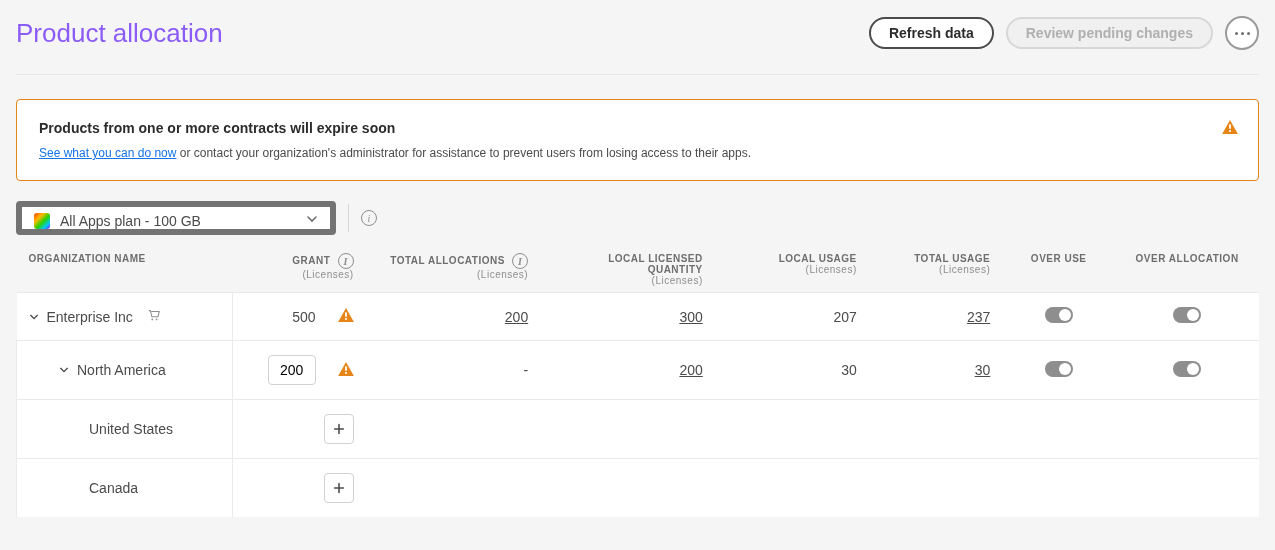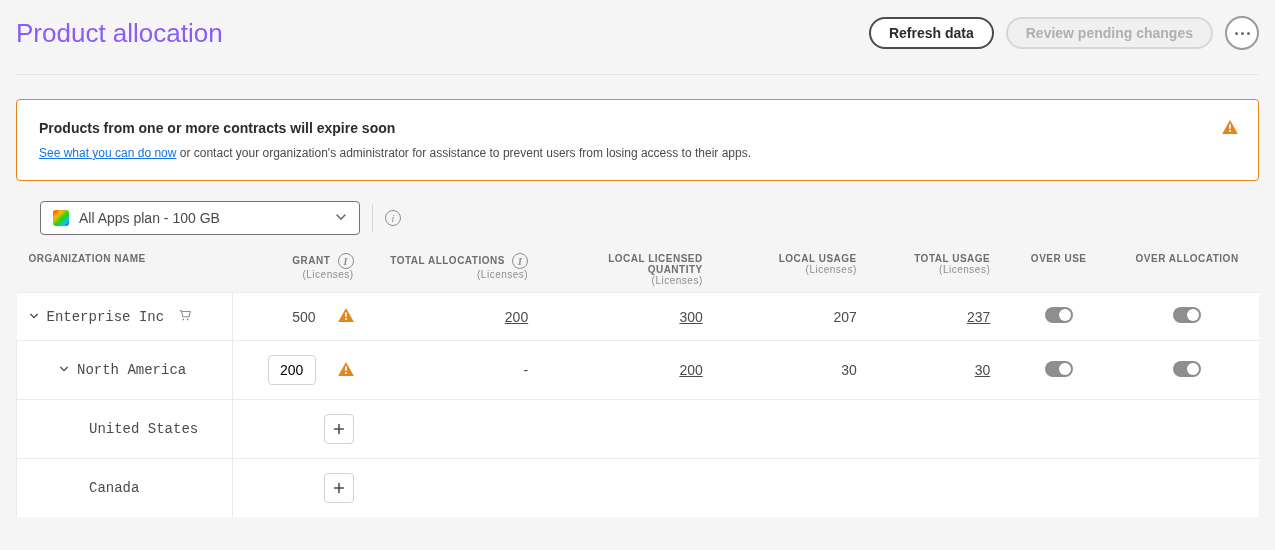--- a/index.html
+++ b/index.html
@@ -12,37 +12,37 @@
   .btn.disabled { border-color: #d7d7d7; background: #f0f0f0; color: #b0b0b0; cursor: default; }
   .more-btn { width: 34px; height: 34px; border-radius: 50%; border: 2px solid #9a9a9a; background: #fff; display: inline-flex; align-items: center; justify-content: center; cursor: pointer; }
   .dot { width: 3px; height: 3px; background: #6e6e6e; border-radius: 50%; margin: 0 1.5px; }
   .alert { margin-top: 24px; border: 1px solid #e68619; border-radius: 4px; background: #fff; padding: 20px 22px; position: relative; }
   .alert-title { font-size: 14px; font-weight: 700; margin-bottom: 10px; }
   .alert-body { font-size: 12px; color: #4b4b4b; }
   .alert-body a { color: #1473e6; text-decoration: underline; }
   .alert-icon { position: absolute; right: 20px; top: 20px; }
   .warn-icon { width: 16px; height: 14px; display: inline-block; }
   .controls-row { display: flex; align-items: center; gap: 12px; margin-top: 20px; }
-  .select { display: flex; align-items: center; border: 1px solid #737373; border-radius: 4px; background: #fff; height: 34px; padding: 0 12px; width: 320px; justify-content: space-between; cursor: pointer; margin-left: 24px; }
+  .select { display: flex; align-items: flex-end; border: 6px solid #737373; border-radius: 4px; background: #fff; height: 34px; padding: 0 12px; width: 320px; justify-content: space-between; cursor: pointer; }
   .select-left { display: flex; align-items: center; gap: 10px; }
   .cc-icon { width: 16px; height: 16px; border-radius: 3px; background: linear-gradient(135deg,#ff3c00,#ffb800 30%,#2ad200 55%,#00c8ff 80%,#9d00ff); }
   .select-label { font-size: 14px; color: #4b4b4b; }
   .chev { color: #6e6e6e; }
   .divider-v { width: 1px; height: 28px; background: #d7d7d7; }
   .info-circle { width: 16px; height: 16px; border: 1.5px solid #8e8e8e; border-radius: 50%; display: inline-flex; align-items: center; justify-content: center; font-size: 10px; font-style: italic; color: #8e8e8e; font-family: Georgia, serif; }
   .tabs-row { display: flex; justify-content: space-between; align-items: flex-end; margin-top: 28px; }
   .tab { font-size: 14px; color: #4b4b4b; padding-bottom: 10px; border-bottom: 2px solid #2c2c2c; }
   .link-action { font-size: 14px; color: #1473e6; cursor: pointer; }
   .table { width: 100%; border-collapse: collapse; margin-top: 8px; }
   .th { font-size: 10px; letter-spacing: 0.5px; color: #6e6e6e; text-transform: uppercase; font-weight: 600; padding: 10px 12px 6px; text-align: right; vertical-align: top; }
   .th .sub { display:block; font-size:10px; font-weight:400; text-transform:none; color:#8e8e8e; }
   .th.left { text-align: left; }
   .th.center { text-align: center; }
   .td { font-size: 14px; color: #4b4b4b; padding: 14px 12px; text-align: right; border-top: 1px solid #eaeaea; background: #fff; vertical-align: middle; }
-  .td.left { text-align: left; font-family: Liberation Mono, monospace; }
+  .td.left { text-align: left; }
   .td.center { text-align: center; }
   .td .u { text-decoration: underline; color: #4b4b4b; cursor: pointer; }
   .row-name { display: flex; align-items: center; gap: 8px; }
   .expand-ico { width: 10px; display: inline-block; }
   .indent-1 { padding-left: 30px; }
   .indent-2 { padding-left: 60px; }
   .cart-ico { color: #8e8e8e; margin-left: 6px; }
   .grant-cell { display: inline-flex; align-items: center; gap: 22px; justify-content: flex-end; }
   .grant-input { width: 48px; height: 30px; border: 1px solid #d1d1d1; border-radius: 4px; text-align: center; font-size: 14px; background: #fff; }
   .add-btn { width: 30px; height: 30px; border: 1px solid #d1d1d1; border-radius: 4px; background: #fff; display: inline-flex; align-items: center; justify-content: center; cursor: pointer; }

